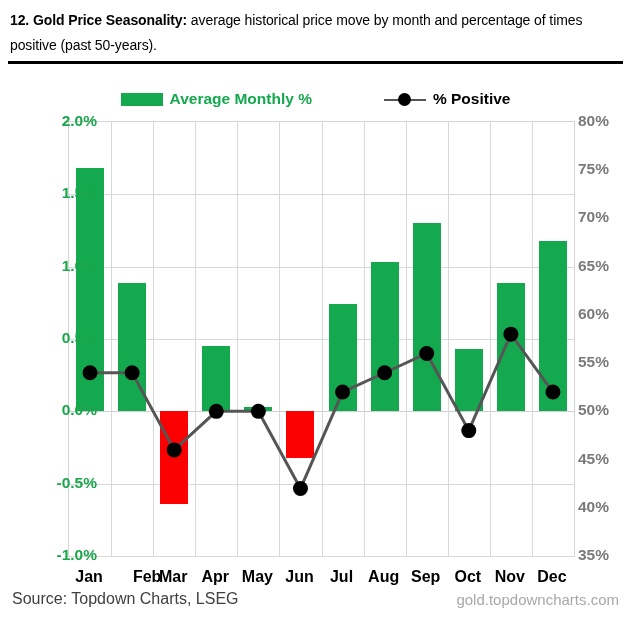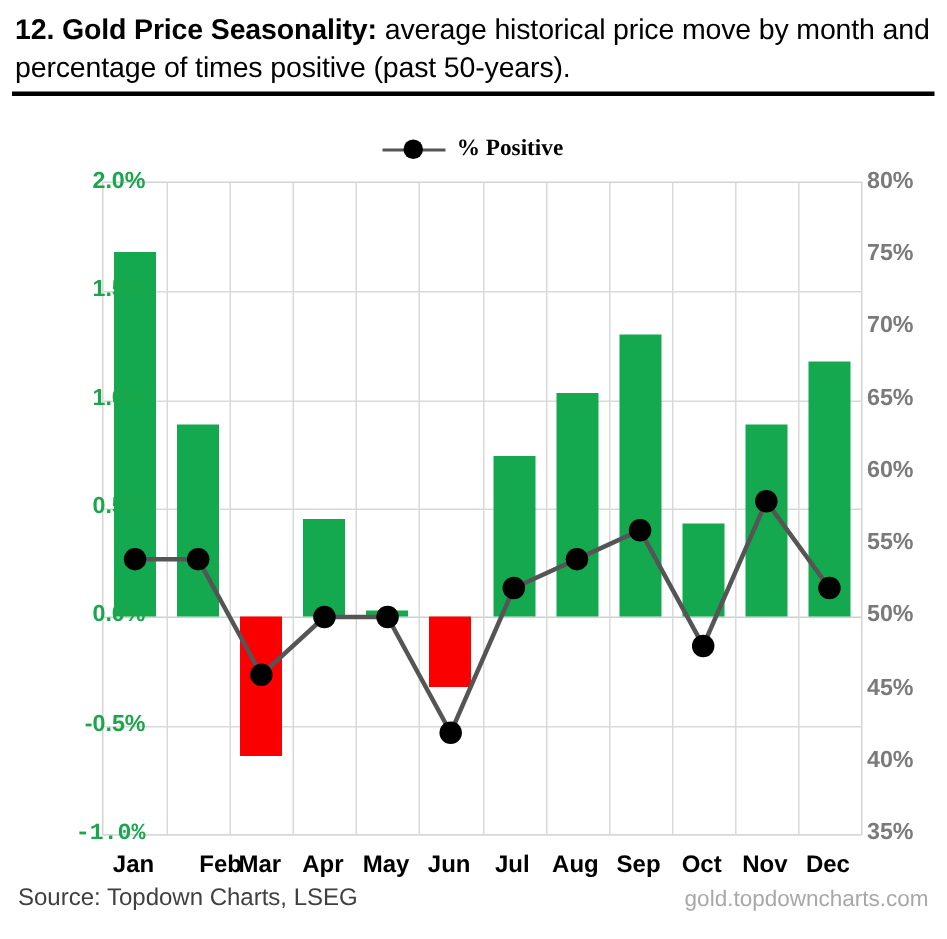--- a/index.html
+++ b/index.html
@@ -16,21 +16,21 @@
     color: #000;
   }
 
   
   #title-block {
     padding: 8px 10px 0 10px;
     height: 56px;
     box-sizing: border-box;
   }
   #title-text {
-    font-size: 19px;
+    font-size: 14px;
     line-height: 25px;
     letter-spacing: -0.1px;
   }
   #title-text .strong { font-weight: bold; }
 
   #title-rule {
     position: absolute;
     left: 8px;
     right: 8px;
     top: 61px;
@@ -77,21 +77,21 @@
     background: #555;
   }
   .legend-swatch-line .lg-dot {
     position: absolute;
     left: 14px; top: 0px;
     width: 13px; height: 13px;
     border-radius: 50%;
     background: #000;
   }
   #legend-bars-label { color: #15a94f; }
-  #legend-line-label { color: #000; font-family: Liberation Serif, serif; }
+  #legend-line-label { color: #000; }
 
   
   #chart-wrap {
     position: absolute;
     left: 0;
     top: 110px;
     width: 631px;
     height: 455px;
     padding-left: 34px;
   }
@@ -204,20 +204,24 @@
 <div id="title-block">
   <div id="title-text">
     <span class="strong">12.</span>
     <span class="strong">Gold Price Seasonality:</span>
     <span>average historical price move by month and percentage of times positive (past 50-years).</span>
   </div>
 </div>
 <div id="title-rule"></div>
 
 <div id="legend">
+  <div class="legend-entry">
+    <span class="legend-swatch-bar"></span>
+    <span id="legend-bars-label">Average Monthly %</span>
+  </div>
   <div class="legend-entry">
     <span class="legend-swatch-line">
       <span class="lg-line"></span>
       <span class="lg-dot"></span>
     </span>
     <span id="legend-line-label">% Positive</span>
   </div>
 </div>
 
 <div id="chart-wrap">
@@ -268,21 +272,21 @@
         <circle cx="483.95833333333337" cy="270.0444444444444" r="7.5" fill="#000000"></circle>
       </svg>
     </div>
 
 <div class="ytick-left" style="top: 11px;">2.0%</div>
     <div class="ytick-left" style="top: 83.3333px;">1.5%</div>
     <div class="ytick-left" style="top: 155.667px;">1.0%</div>
     <div class="ytick-left" style="top: 228px;">0.5%</div>
     <div class="ytick-left" style="top: 300.333px;">0.0%</div>
     <div class="ytick-left" style="top: 372.667px;">-0.5%</div>
-    <div class="ytick-left" style="top: 445px; font-family: Liberation Mono, monospace;">-1.0%</div>
+    <div class="ytick-left" style="top: 445px;">-1.0%</div>
     <div class="ytick-right" style="top: 11px;">80%</div>
     <div class="ytick-right" style="top: 59.2222px;">75%</div>
     <div class="ytick-right" style="top: 107.444px;">70%</div>
     <div class="ytick-right" style="top: 155.667px;">65%</div>
     <div class="ytick-right" style="top: 203.889px;">60%</div>
     <div class="ytick-right" style="top: 252.111px;">55%</div>
     <div class="ytick-right" style="top: 300.333px;">50%</div>
     <div class="ytick-right" style="top: 348.556px;">45%</div>
     <div class="ytick-right" style="top: 396.778px;">40%</div>
     <div class="ytick-right" style="top: 445px;">35%</div>

